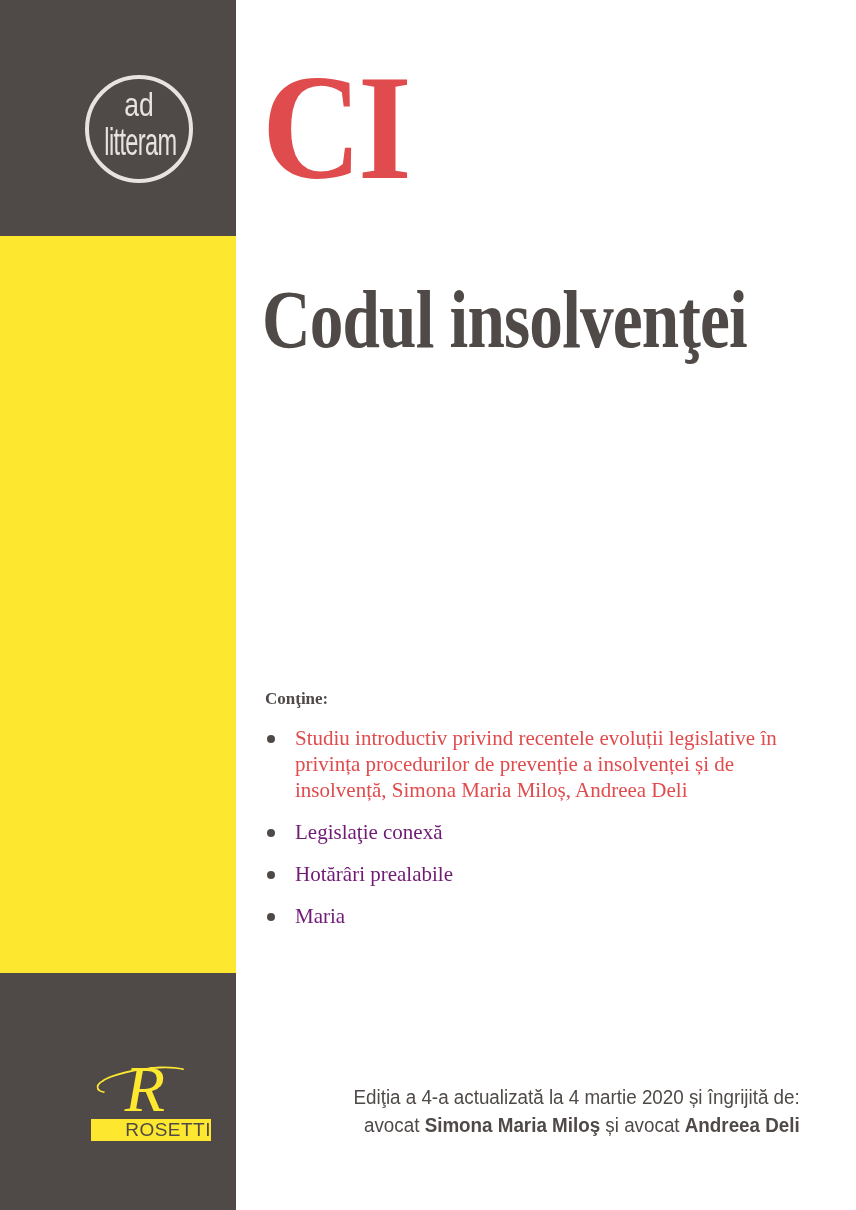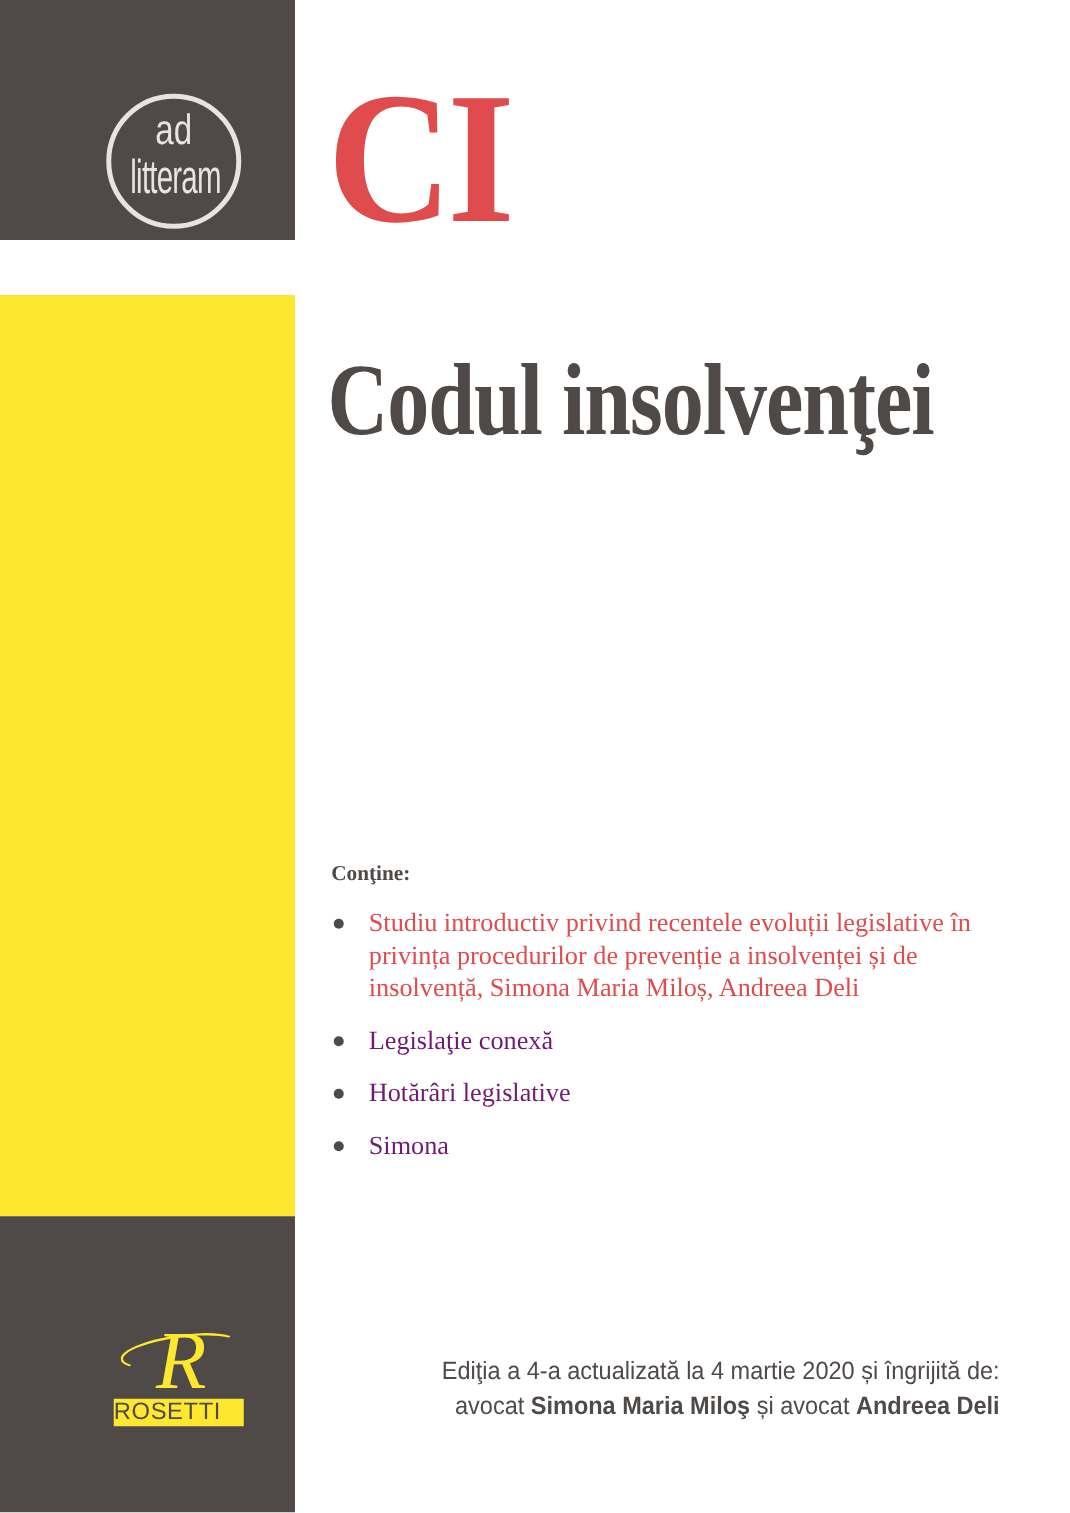--- a/index.html
+++ b/index.html
@@ -1,29 +1,29 @@
 <!DOCTYPE html>
 <html><head>
 <meta charset="utf-8">
 <style>
   html, body { margin:0; padding:0; }
   body { width:856px; height:1210px; position:relative; background:#ffffff; overflow:hidden; font-family:"Liberation Serif", serif; }
   .sidebar { position:absolute; left:0; top:0; width:236px; height:1210px; }
-  .sb-top { position:absolute; left:0; top:0; width:236px; height:192px; background:#4f4a47; }
+  .sb-top { position:absolute; left:0; top:0; width:236px; height:236px; background:#4f4a47; }
   .sb-mid { position:absolute; left:0; top:236px; width:236px; height:737px; background:#fde82f; }
   .sb-bot { position:absolute; left:0; top:973px; width:236px; height:237px; background:#4f4a47; }
 
   .logo-ad { position:absolute; left:85px; top:75px; width:108px; height:108px; border:4px solid #e6e3e0; border-radius:50%; box-sizing:border-box; }
   .logo-ad .l1 { position:absolute; left:0; right:0; top:8px; text-align:center; color:#e6e3e0; font-family:"Liberation Sans", sans-serif; font-size:34px; line-height:34px; transform:scaleX(0.78); font-weight:normal; }
   .logo-ad .l2 { position:absolute; left:-6px; right:-6px; top:44px; text-align:center; color:#e6e3e0; font-family:"Liberation Sans", sans-serif; font-size:38px; line-height:38px; transform:scaleX(0.62); letter-spacing:-1px; }
 
   .rosetti { position:absolute; left:90px; top:1062px; width:100px; height:80px; }
   .rosetti .r { position:absolute; left:10px; top:-6px; width:90px; text-align:center; color:#fde82f; font-family:"Liberation Serif", serif; font-style:italic; font-size:66px; line-height:66px; }
   .rosetti .r::before { content:""; position:absolute; left:-4px; top:12px; width:92px; height:22px; border:2px solid #fde82f; border-radius:50%; border-bottom-color:transparent; border-right-color:transparent; transform:rotate(-8deg); }
-  .rosetti .box { position:absolute; left:1px; top:57px; width:104px; height:22px; background:#fde82f; color:#4f4a47; text-align:left; font-family:"Liberation Sans", sans-serif; font-size:19px; line-height:22px; letter-spacing:0.5px; }
+  .rosetti .box { position:absolute; left:1px; top:57px; width:120px; height:22px; background:#fde82f; color:#4f4a47; text-align:right; font-family:"Liberation Sans", sans-serif; font-size:19px; line-height:22px; letter-spacing:0.5px; }
 
   .ci { position:absolute; left:262px; top:52px; color:#e04b4d; font-family:"Liberation Serif", serif; font-weight:bold; font-size:150px; line-height:150px; letter-spacing:-4px; transform:scaleX(0.92); transform-origin:left; }
   .title { position:absolute; left:262px; top:270px; color:#4f4a47; font-family:"Liberation Serif", serif; font-weight:bold; font-size:82px; line-height:100px; transform:scaleX(0.82); transform-origin:left; white-space:nowrap; letter-spacing:-1px; }
 
   .contents { position:absolute; left:265px; top:685px; width:540px; }
   .contents .head { color:#4f4a47; font-weight:bold; font-size:17px; line-height:28px; }
   .contents ul { list-style:none; margin:0; padding:0; }
   .contents li { position:relative; padding-left:30px; font-size:21px; line-height:26px; margin-top:16px; color:#701a75; }
   .contents li.red { color:#e04b4d; margin-top:12px; }
   .contents li .bullet { position:absolute; left:2px; top:10px; width:8px; height:8px; border-radius:50%; background:#4f4a47; }
@@ -60,25 +60,25 @@
     <li class="red">
       <span class="bullet"></span>
       <span>Studiu introductiv privind recentele evoluții legislative în privința procedurilor de prevenție a insolvenței și de insolvență, Simona Maria Miloș, Andreea Deli</span>
     </li>
     <li>
       <span class="bullet"></span>
       <span>Legislaţie conexă</span>
     </li>
     <li>
       <span class="bullet"></span>
-      <span>Hotărâri legislative</span>
+      <span>Hotărâri prealabile</span>
     </li>
     <li>
       <span class="bullet"></span>
-      <span>Simona</span>
+      <span>Maria</span>
     </li>
   </ul>
 </div>
 
 <div class="edition">
   <div>Ediţia a 4-a actualizată la 4 martie 2020 și îngrijită de:</div>
   <div><span>avocat </span><b>Simona Maria Miloş</b><span> și avocat </span><b>Andreea Deli</b></div>
 </div>
 
 </body></html>

